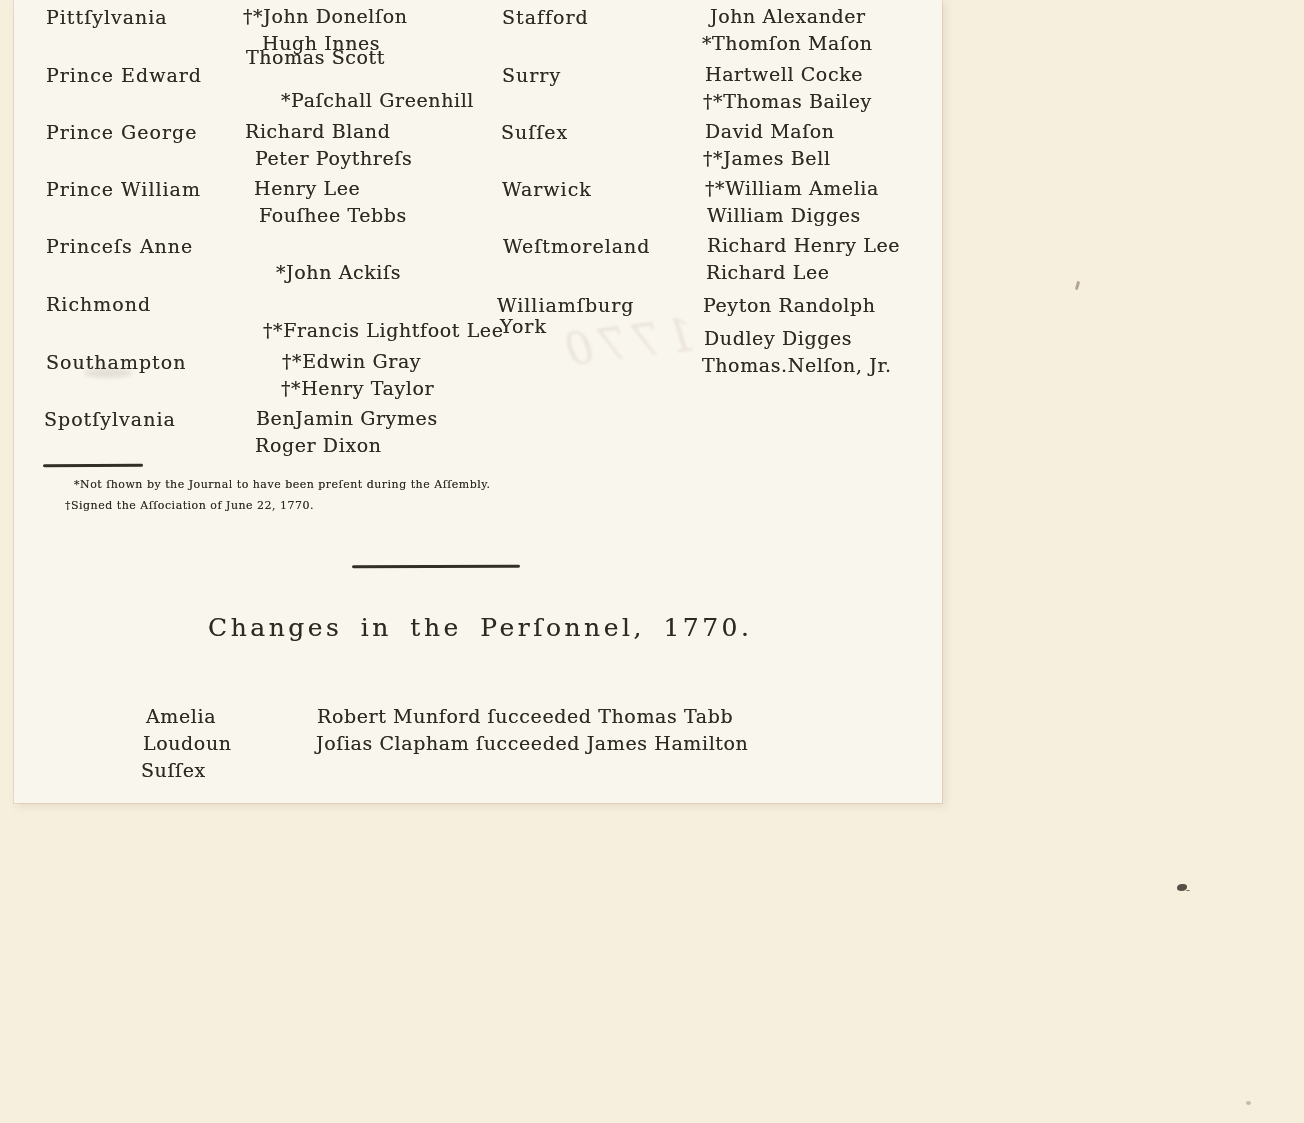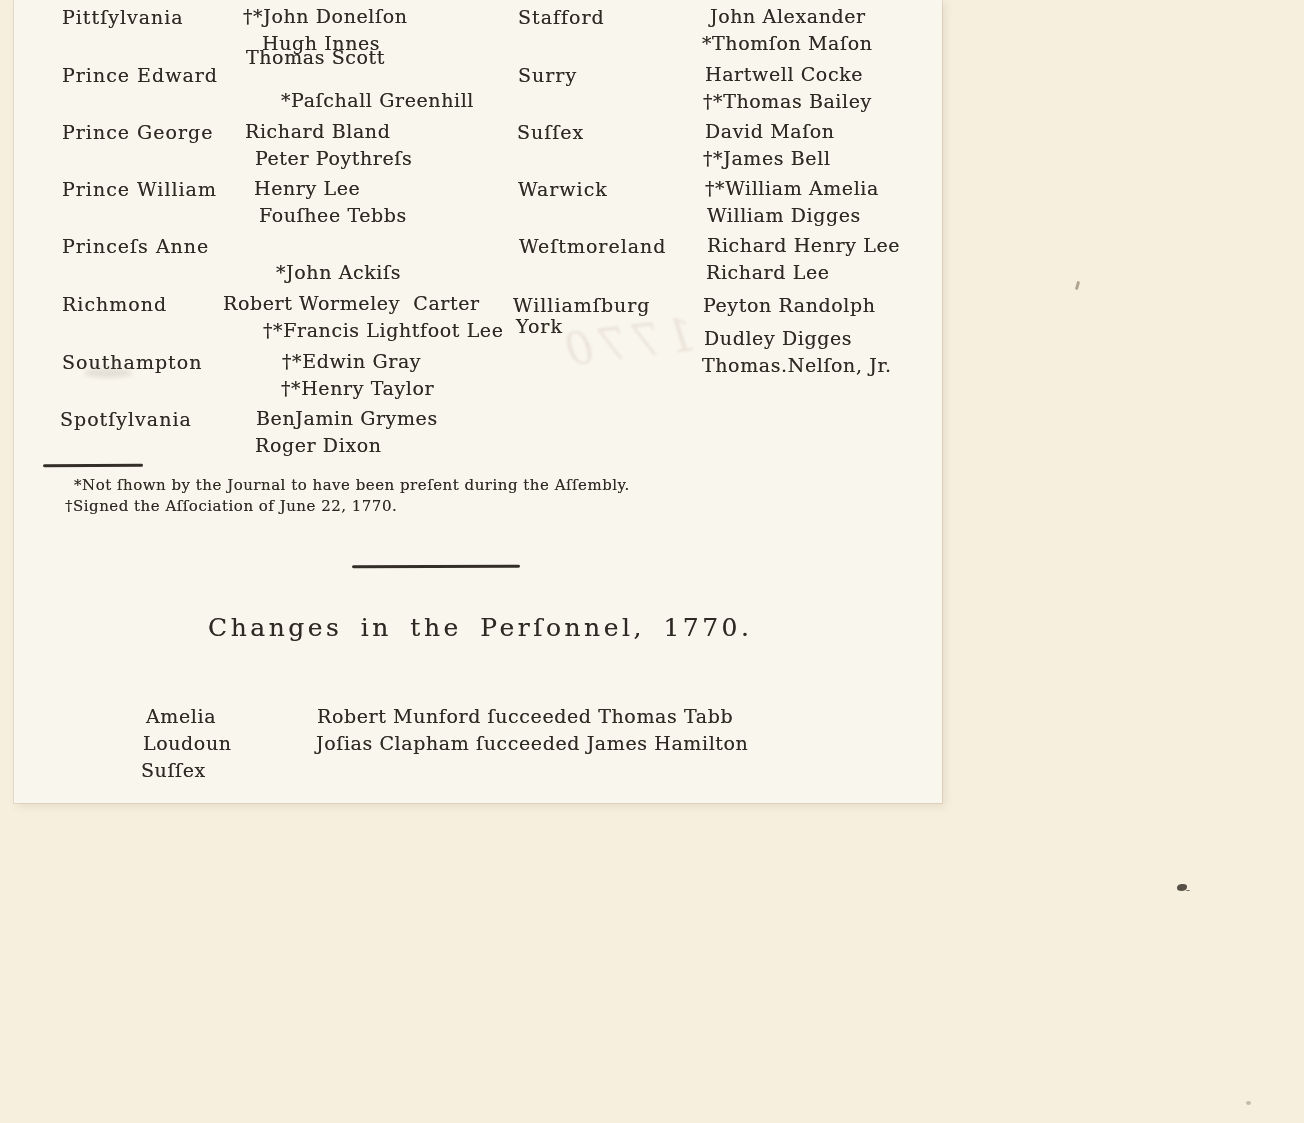--- a/index.html
+++ b/index.html
@@ -26,24 +26,24 @@
   .txt {
     position: absolute;
     color: #2e2a23;
     font-size: 19px;
     line-height: 23px;
     letter-spacing: 0.6px;
     white-space: pre;
     text-shadow: 0 0 0.6px rgba(46, 42, 35, 0.55);
   }
 
-  .county { letter-spacing: 1px; margin-left: 16px; }
+  .county { letter-spacing: 1px; }
 
   .fn {
-    font-size: 15px;
+    font-size: 11px;
     letter-spacing: 0.5px;
     line-height: 20px;
   }
 
   .heading {
     font-size: 25px;
     letter-spacing: 3.5px;
     word-spacing: 7px;
     text-shadow: 0 0 0.5px rgba(46, 42, 35, 0.5);
   }
@@ -123,21 +123,20 @@
 
   <div class="txt" style="left:243px; top:5px">†*John Donelſon</div>
   <div class="txt" style="left:262px; top:32px">Hugh Innes</div>
   <div class="txt" style="left:246px; top:46px">Thomas Scott</div>
   <div class="txt" style="left:281px; top:89px">*Paſchall Greenhill</div>
   <div class="txt" style="left:245px; top:120px">Richard Bland</div>
   <div class="txt" style="left:255px; top:147px">Peter Poythreſs</div>
   <div class="txt" style="left:254px; top:177px">Henry Lee</div>
   <div class="txt" style="left:259px; top:204px">Fouſhee Tebbs</div>
   <div class="txt" style="left:276px; top:261px">*John Ackiſs</div>
-  <div class="txt" style="left:223px; top:292px">Robert Wormeley  Carter</div>
   <div class="txt" style="left:263px; top:319px">†*Francis Lightfoot Lee</div>
   <div class="txt" style="left:282px; top:350px">†*Edwin Gray</div>
   <div class="txt" style="left:281px; top:377px">†*Henry Taylor</div>
   <div class="txt" style="left:256px; top:407px">BenJamin Grymes</div>
   <div class="txt" style="left:255px; top:434px">Roger Dixon</div>
 
   <div class="txt county" style="left:502px; top:6px">Stafford</div>
   <div class="txt county" style="left:502px; top:64px">Surry</div>
   <div class="txt county" style="left:501px; top:121px">Suſſex</div>
   <div class="txt county" style="left:502px; top:178px">Warwick</div>

